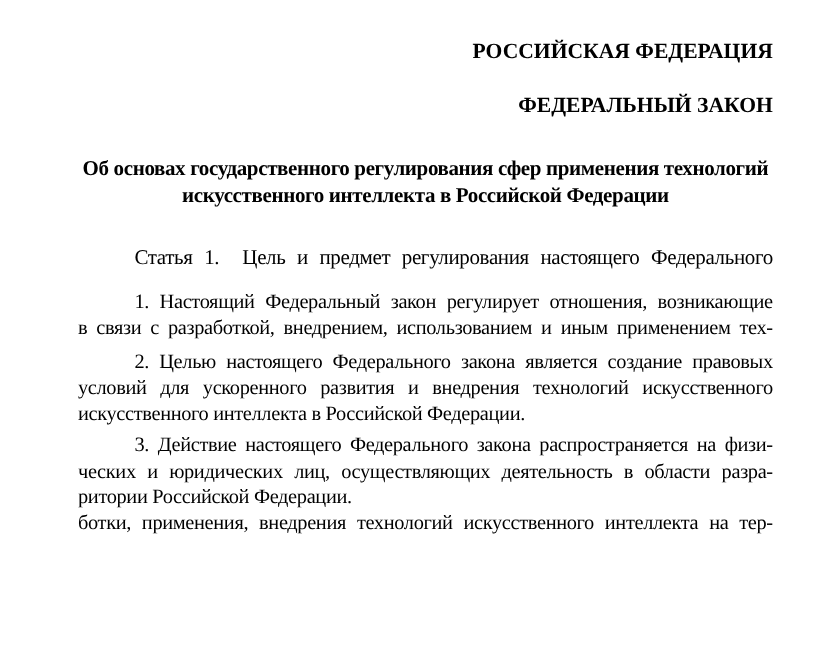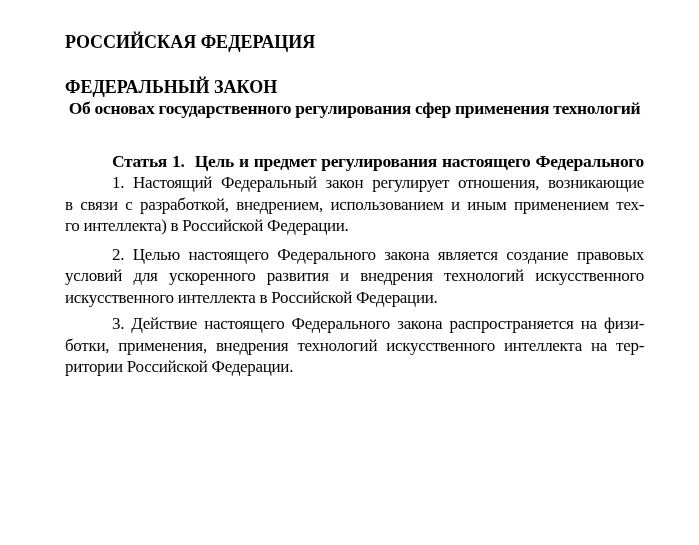--- a/index.html
+++ b/index.html
@@ -16,45 +16,45 @@
     background: #ffffff;
     color: #000000;
     font-family: "Liberation Serif", "DejaVu Serif", serif;
     overflow: hidden;
   }
 
   .top-heading {
     font-size: 18px;
     line-height: 22px;
     font-weight: bold;
-    text-align: left;
+    text-align: right;
     white-space: nowrap;
   }
   .country-heading { margin-bottom: 23px; }
-  .law-type-heading { }
+  .law-type-heading { margin-bottom: 32px; }
 
   .doc-title {
     font-size: 17.5px;
     line-height: 21.5px;
     font-weight: bold;
     letter-spacing: -0.3px;
     margin-bottom: 31px;
   }
   .doc-title .line {
     text-align: right;
     text-align-last: center;
     white-space: nowrap;
   }
 
   .article-heading {
     font-size: 17.5px;
     line-height: 21.5px;
-    font-weight: bold;
+    font-weight: normal;
     letter-spacing: -0.3px;
-    margin-bottom: 0;
+    margin-bottom: 15px;
   }
   .para {
     font-size: 17px;
     line-height: 21.5px;
     letter-spacing: -0.3px;
   }
   .para-1 { margin-bottom: 7px; }
   .para-2 { margin-bottom: 5px; }
   .para-3 { margin-bottom: 0; }
 
@@ -77,37 +77,38 @@
 <body>
 
 <div class="page">
 
   <div class="top-heading country-heading">РОССИЙСКАЯ ФЕДЕРАЦИЯ</div>
 
   <div class="top-heading law-type-heading">ФЕДЕРАЛЬНЫЙ ЗАКОН</div>
 
   <div class="doc-title">
       <div class="line first">Об основах государственного регулирования сфер применения технологий</div>
+      <div class="line last">искусственного интеллекта в Российской Федерации</div>
     </div>
 
   <div class="article-heading">
       <div class="line first">Статья 1.&nbsp; Цель и предмет регулирования настоящего Федерального</div>
     </div>
 
   <div class="para para-1">
       <div class="line first">1. Настоящий Федеральный закон регулирует отношения, возникающие</div>
       <div class="line">в связи с разработкой, внедрением, использованием и иным применением тех-</div>
-      <div class="line last">го интеллекта) в Российской Федерации.</div>
     </div>
 
   <div class="para para-2">
       <div class="line first">2. Целью настоящего Федерального закона является создание правовых</div>
       <div class="line">условий для ускоренного развития и внедрения технологий искусственного</div>
       <div class="line last">искусственного интеллекта в Российской Федерации.</div>
     </div>
 
   <div class="para para-3">
       <div class="line first">3. Действие настоящего Федерального закона распространяется на физи-</div>
+      <div class="line">ческих и юридических лиц, осуществляющих деятельность в области разра-</div>
+      <div class="line last">ритории Российской Федерации.</div>
       <div class="line">ботки, применения, внедрения технологий искусственного интеллекта на тер-</div>
-      <div class="line last">ритории Российской Федерации.</div>
     </div>
 
 </div>
 
 </body></html>

